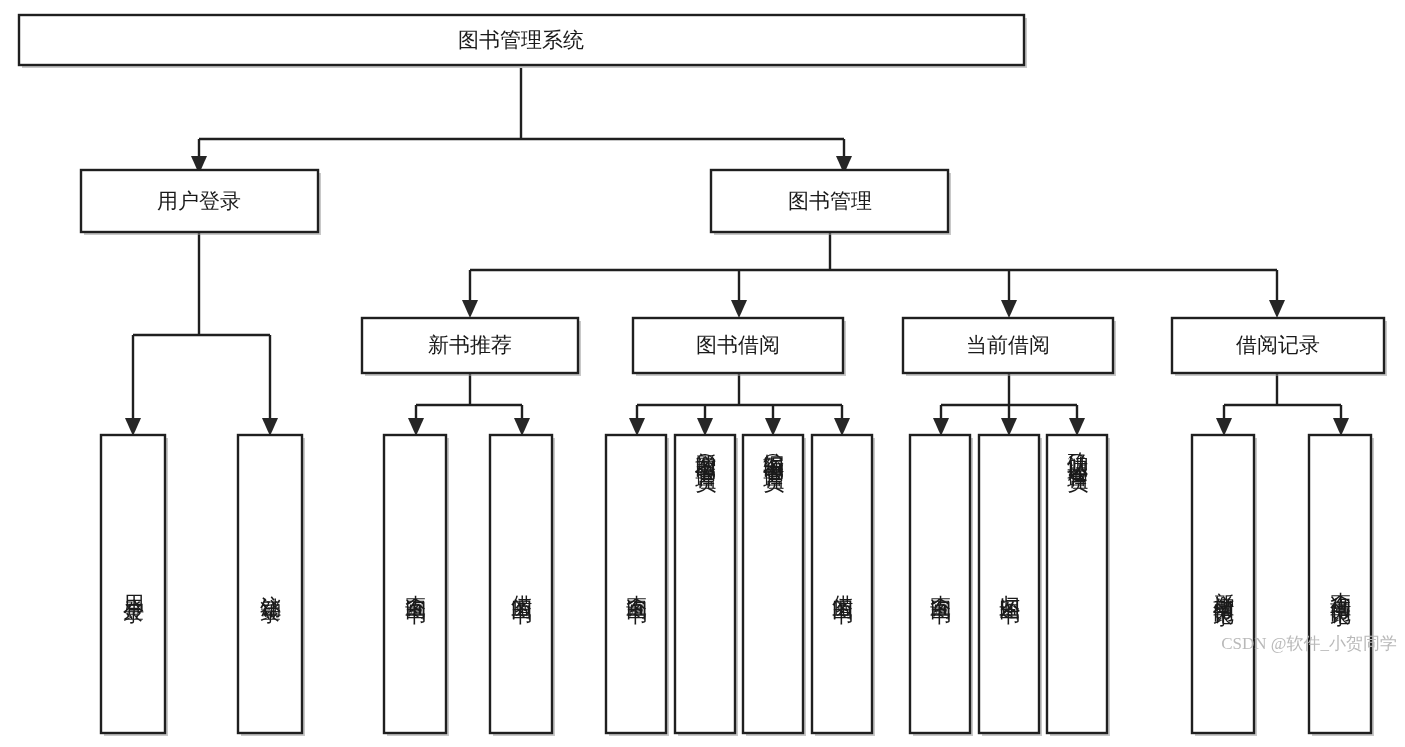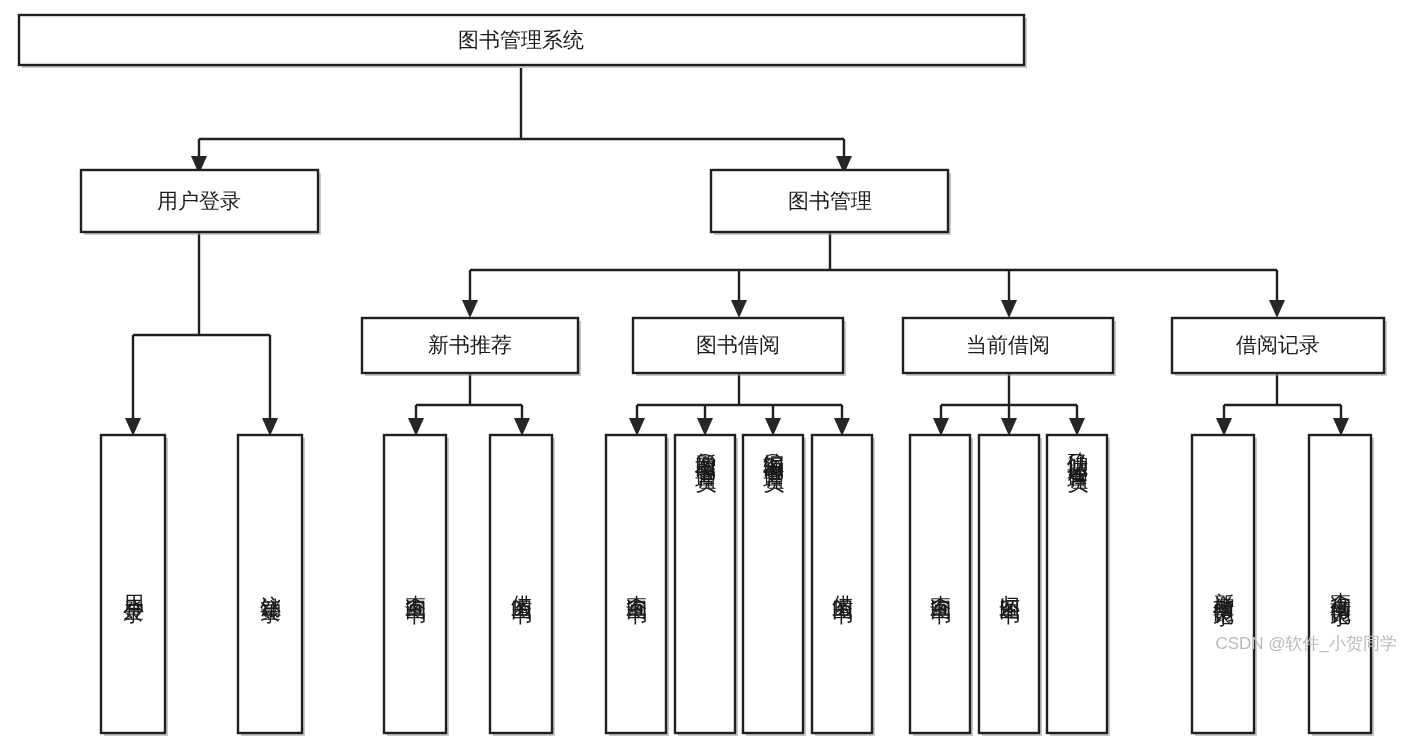--- a/index.html
+++ b/index.html
@@ -69,21 +69,21 @@
     line-height: 1.32;
     color: #1a1a1a;
     letter-spacing: 3px;
     white-space: nowrap;
     text-align: center;
   }
   .watermark {
     position: absolute;
     right: 8px;
     bottom: 6px;
-    font-family: Liberation Sans, sans-serif;
+    font-family: Liberation Serif, serif;
     font-size: 17px;
     color: #b9b9b9;
     white-space: nowrap;
     user-select: none;
   }
 </style>
 </head>
 <body>
 
 <div id="diagram-root">

